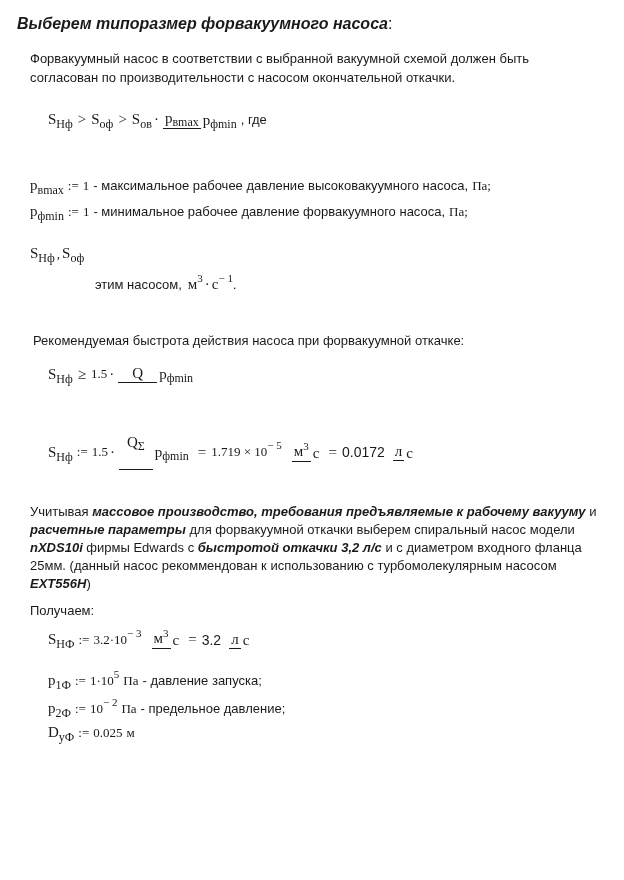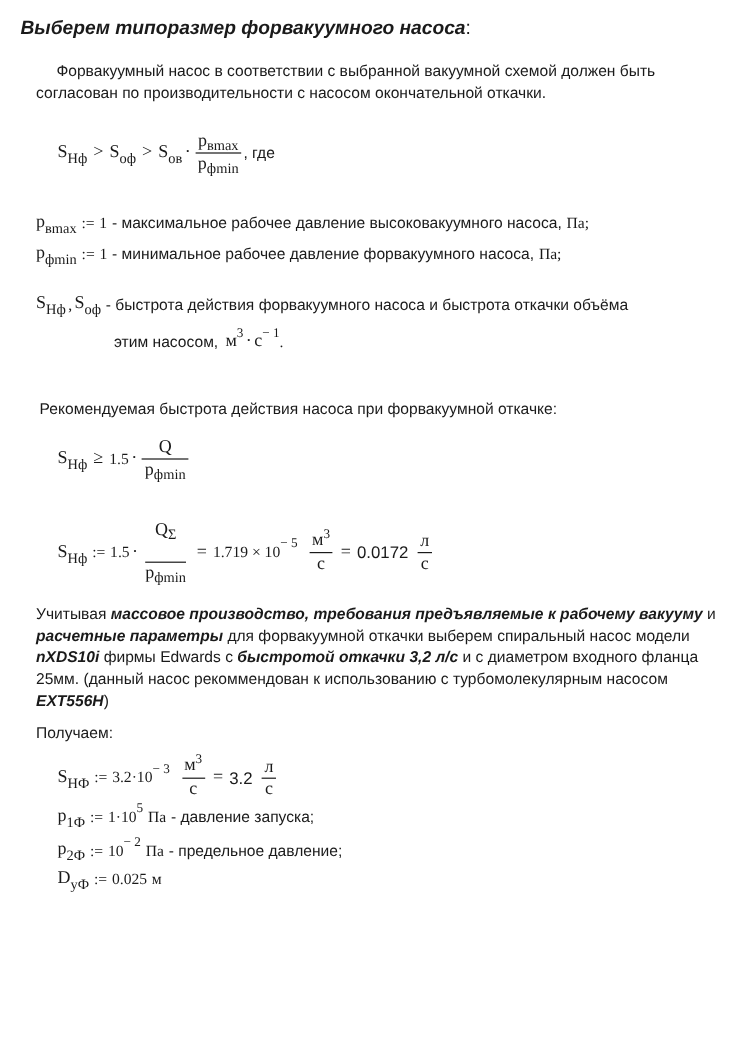--- a/index.html
+++ b/index.html
@@ -7,33 +7,33 @@
   .abs { position:absolute; white-space:nowrap; }
   .sans { font-family:"Liberation Sans", sans-serif; font-size:13px; }
   .title { font-family:"Liberation Sans", sans-serif; font-size:16px; font-weight:bold; font-style:italic; }
   .title .colon { font-weight:normal; font-style:normal; }
   .bi { font-weight:bold; font-style:italic; }
   .para { font-family:"Liberation Sans", sans-serif; font-size:13px; line-height:18px; white-space:normal; }
   .m { font-family:"Liberation Serif", serif; font-size:15px; display:inline-flex; align-items:center; }
   .sub { font-size:12px; position:relative; top:5px; }
   .sup { font-size:11px; position:relative; top:-7px; }
   .small { font-size:13px; }
-  .frac { display:inline-flex; flex-direction:column; align-items:center; vertical-align:middle; margin:0 2px; }
+  .frac { display:inline-flex; align-items:center; vertical-align:middle; margin:0 2px; }
   .frac .num { padding:0 2px 1px 2px; border-bottom:1px solid #1a1a1a; line-height:16px; }
   .frac .den { padding:1px 2px 0 2px; line-height:16px; }
   .op { margin:0 5px; }
   .dot { margin:0 2px; }
   .txt { font-family:"Liberation Sans", sans-serif; font-size:13px; margin-left:4px; }
 </style>
 </head>
 <body>
 
 <div class="abs title" style="left:17px;top:15px;"><span>Выберем типоразмер форвакуумного насоса</span><span class="colon">:</span></div>
 
-<div class="abs sans" style="left:30px;top:51px;margin-left:17px;">Форвакуумный насос в соответствии с выбранной вакуумной схемой должен быть</div>
+<div class="abs sans" style="left:30px;top:51px;">Форвакуумный насос в соответствии с выбранной вакуумной схемой должен быть</div>
 <div class="abs sans" style="left:30px;top:70px;">согласован по производительности с насосом окончательной откачки.</div>
 
 <div class="abs m" style="left:48px;top:110px;">
   <span>S</span>
     <span class="sub">Нф</span>
   <span class="op">&gt;</span>
   <span>S</span>
     <span class="sub">оф</span>
   <span class="op">&gt;</span>
   <span>S</span>
@@ -63,21 +63,20 @@
   <span class="txt">- минимальное рабочее давление форвакуумного насоса,</span>
   <span class="small" style="margin-left:4px">Па;</span>
 </div>
 
 <div class="abs m" style="left:30px;top:245px;">
   <span>S</span>
     <span class="sub">Нф</span>
   <span class="small" style="margin:0 2px">,</span>
   <span>S</span>
     <span class="sub">оф</span>
-  <span class="txt">- быстрота действия форвакуумного насоса и быстрота откачки объёма</span>
 </div>
 <div class="abs m" style="left:95px;top:276px;">
   <span class="txt" style="margin-left:0">этим насосом,</span>
   <span style="margin-left:6px">м</span>
     <span class="sup">3</span>
   <span class="dot">·</span>
   <span>с</span>
     <span class="sup">− 1</span>
   <span class="small">.</span>
 </div>

